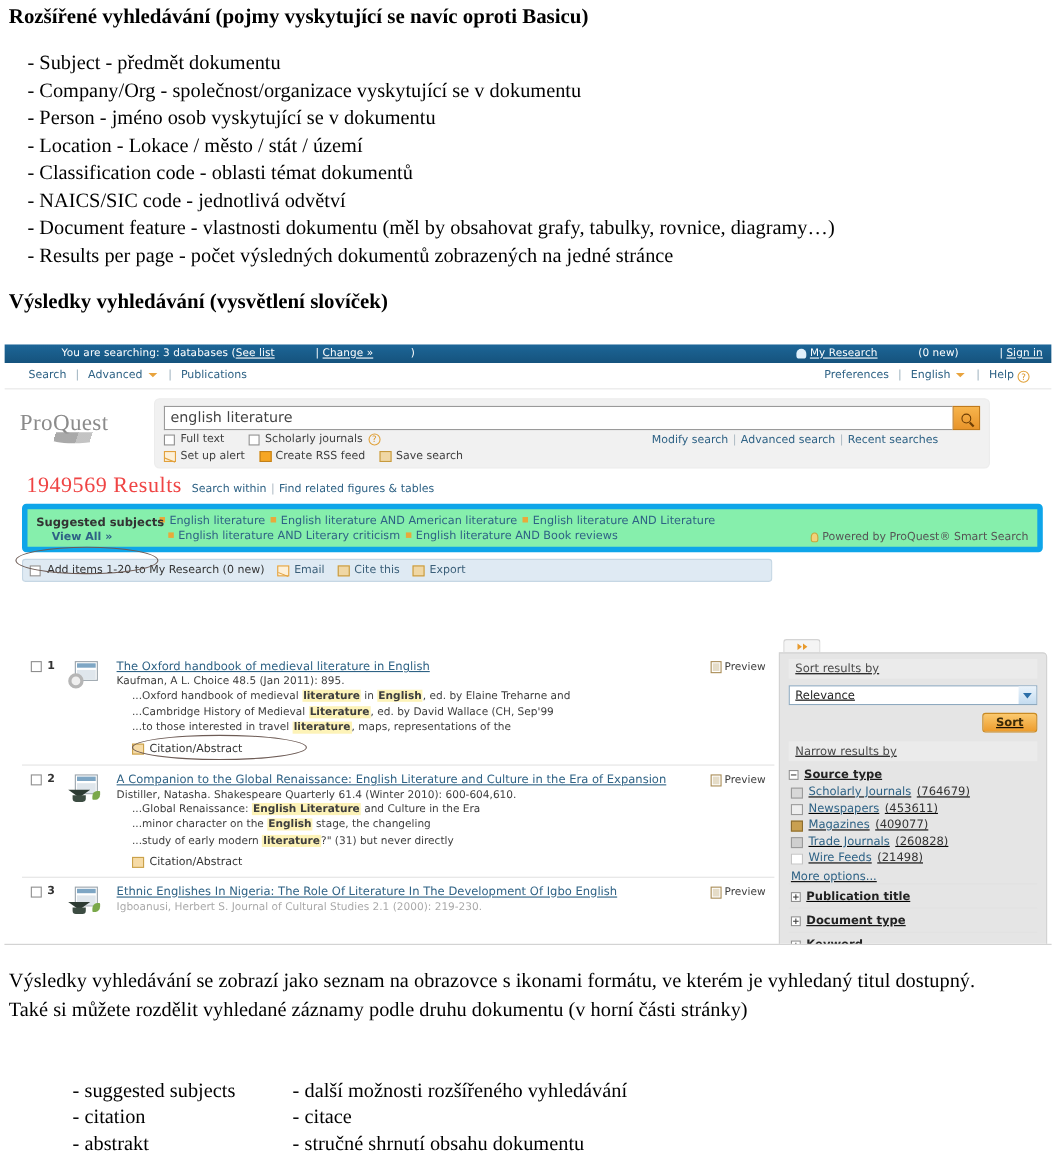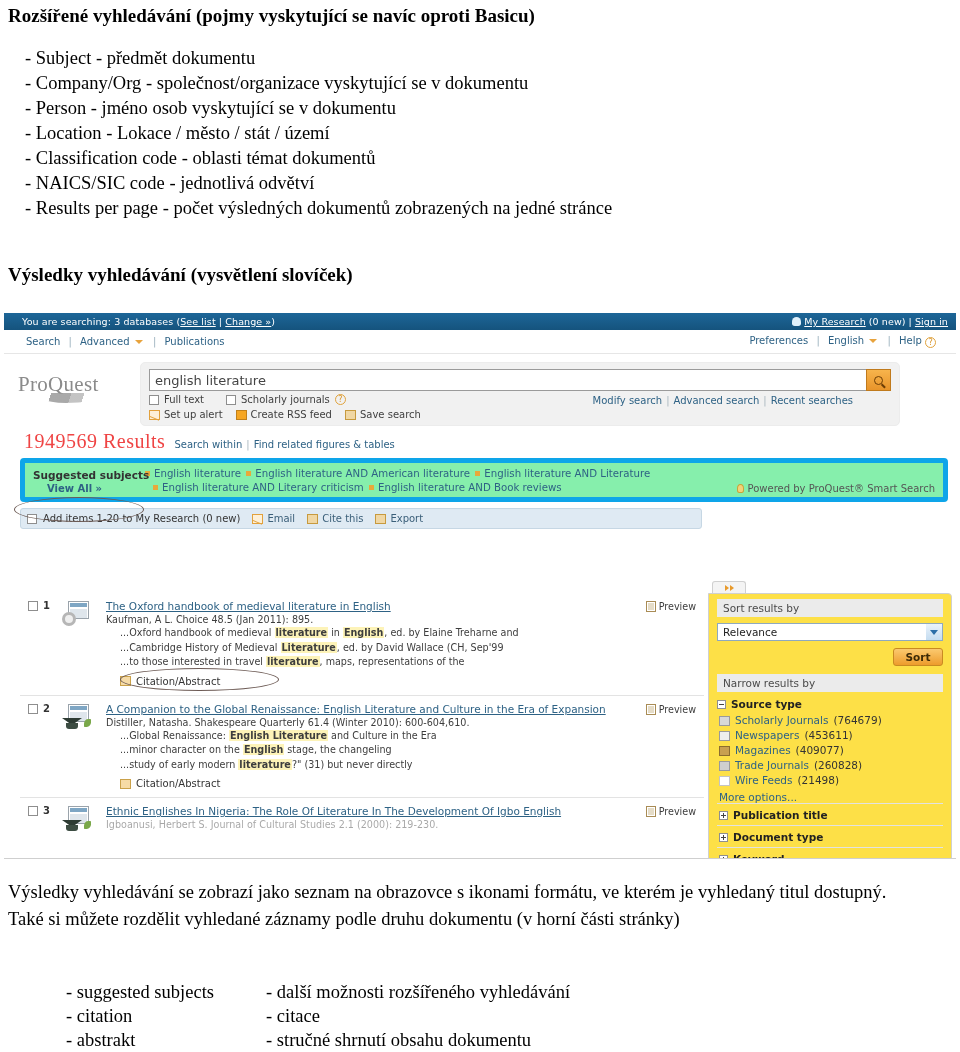--- a/index.html
+++ b/index.html
@@ -69,21 +69,21 @@
     color: #fff;
     font-size: 9.5px;
     line-height: 17px;
     padding: 0 8px 0 18px;
     display: flex;
     justify-content: space-between;
     align-items: center;
     letter-spacing: .1px;
   }
   .pq-topbar a { color: #fff; text-decoration: underline; }
-  .pq-topbar .plain { text-decoration: none; }
+  .pq-topbar .plain { text-decoration: none; margin-left: 34px; }
   .topbar-right { display: flex; align-items: center; gap: 3px; }
 
   .pq-navrow {
     height: 24px;
     display: flex;
     justify-content: space-between;
     align-items: center;
     padding: 0 20px 0 22px;
     font-size: 10px;
     color: #4a6b80;
@@ -476,22 +476,23 @@
   }
   .arrw {
     width: 0; height: 0;
     border-top: 3.5px solid transparent;
     border-bottom: 3.5px solid transparent;
     border-left: 4px solid #e89a2c;
   }
   .side-panel {
     border: 1px solid #d0d0d0;
     border-radius: 0 4px 4px 4px;
-    background: #fde047;
+    background: #e5e5e5;
     padding: 5px 8px 8px 8px;
+    text-decoration: underline;
   }
   .side-head {
     background: #ebebeb;
     color: #4a4a4a;
     font-size: 10.5px;
     padding: 3px 6px;
     margin-bottom: 6px;
   }
   .side-select {
     display: flex;
@@ -582,20 +583,21 @@
     <div class="doc-h">Rozšířené vyhledávání (pojmy vyskytující se navíc oproti Basicu)</div>
   </div>
 
   <div class="bullet-list">
     <div class="doc-line">- Subject - předmět dokumentu</div>
     <div class="doc-line">- Company/Org - společnost/organizace vyskytující se v dokumentu</div>
     <div class="doc-line">- Person - jméno osob vyskytující se v dokumentu</div>
     <div class="doc-line">- Location - Lokace / město / stát / území</div>
     <div class="doc-line">- Classification code - oblasti témat dokumentů</div>
     <div class="doc-line">- NAICS/SIC code - jednotlivá odvětví</div>
+    <div class="doc-line">- Document feature - vlastnosti dokumentu (měl by obsahovat grafy, tabulky, rovnice, diagramy…)</div>
     <div class="doc-line">- Results per page - počet výsledných dokumentů zobrazených na jedné stránce</div>
   </div>
 
   <div class="h2-block">
     <div class="doc-h">Výsledky vyhledávání (vysvětlení slovíček)</div>
   </div>
 
   <div class="shot">
 
     <div class="pq-topbar">

